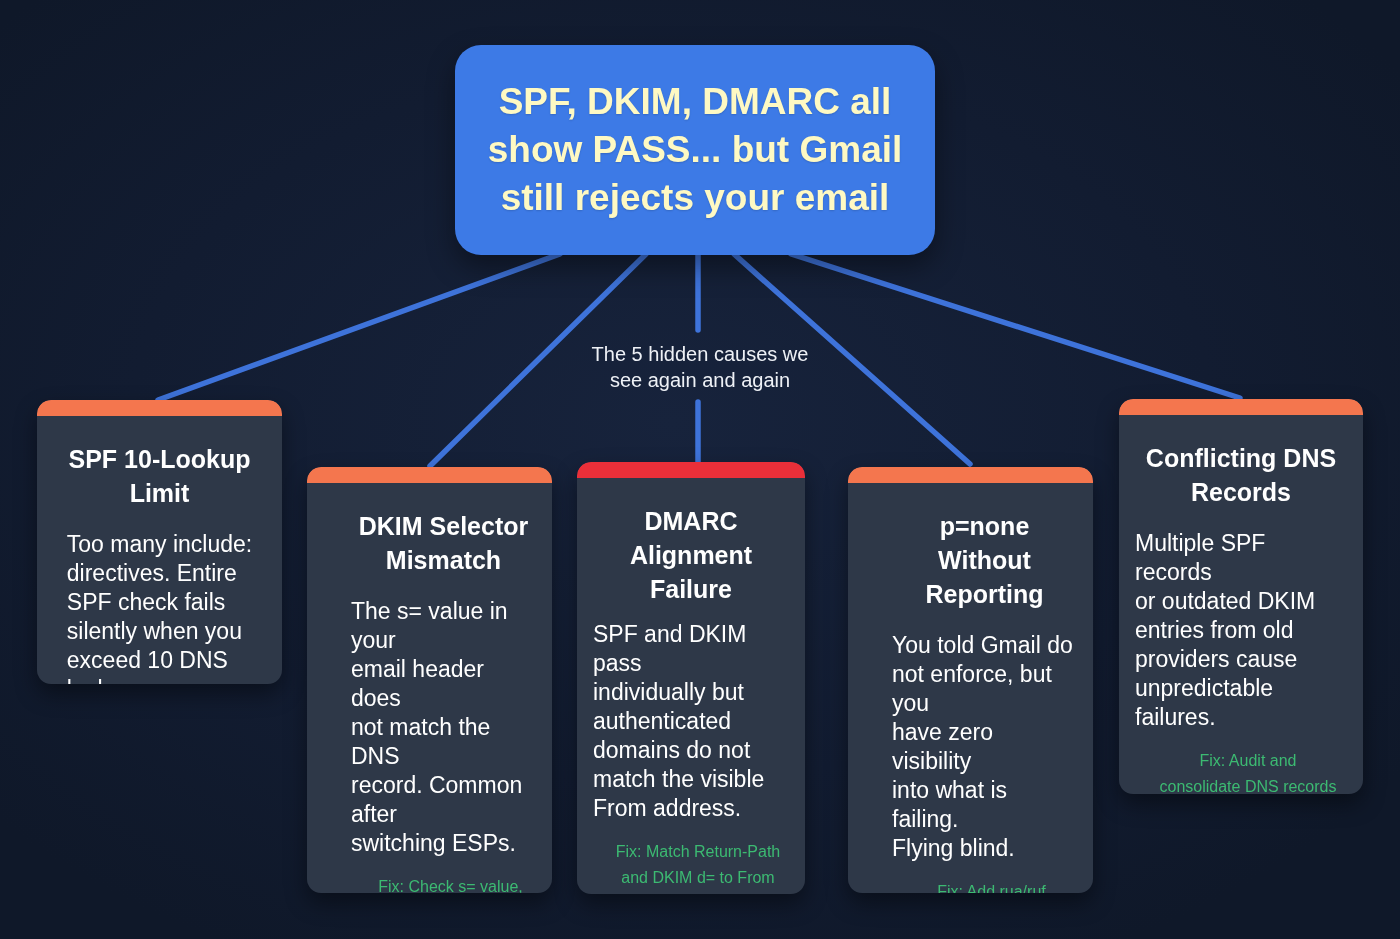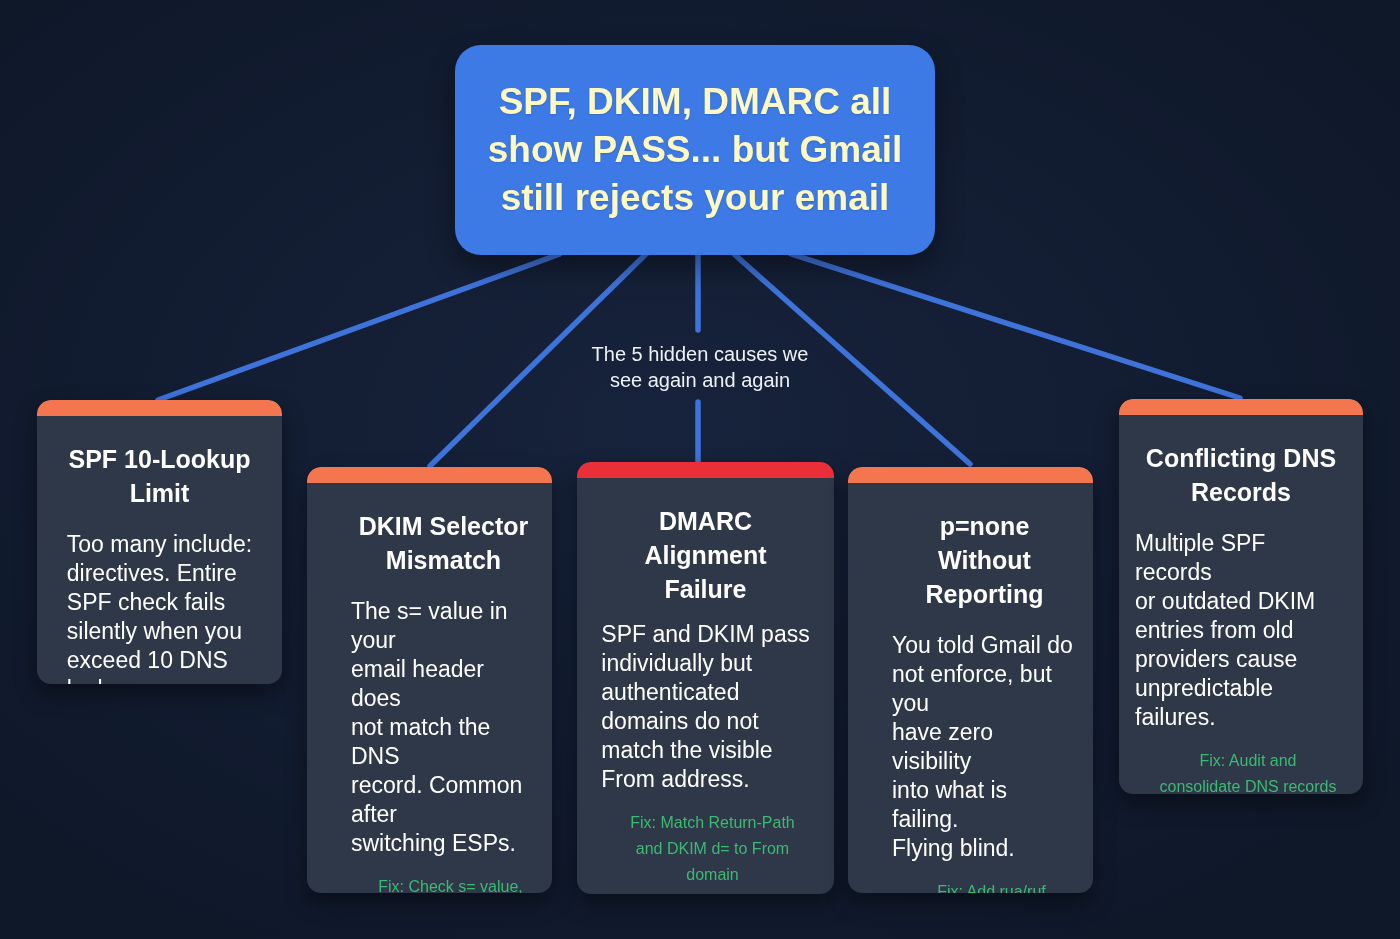--- a/index.html
+++ b/index.html
@@ -104,21 +104,21 @@
     color: #3cba72;
     font-size: 16px;
     line-height: 26px;
     text-align: center;
     white-space: pre-line;
     margin-left: 14px;
   }
   
   #card-0 { left: 37px;   top: 400px; width: 245px; height: 284px; }
   #card-1 { left: 307px;  top: 467px; width: 245px; height: 426px; }
-  #card-2 { left: 577px;  top: 462px; width: 257px; height: 432px; }
+  #card-2 { left: 577px;  top: 462px; width: 228px; height: 432px; }
   #card-3 { left: 848px;  top: 467px; width: 245px; height: 426px; }
   #card-4 { left: 1119px; top: 399px; width: 244px; height: 395px; }
 </style>
 </head>
 <body>
 
 <div id="stage">
 
   <svg class="connectors" viewBox="0 0 1400 939" fill="none" stroke-width="5.5" stroke-linecap="round">
     <line x1="560" y1="254" x2="158" y2="400" stroke="#3e73da"></line>

